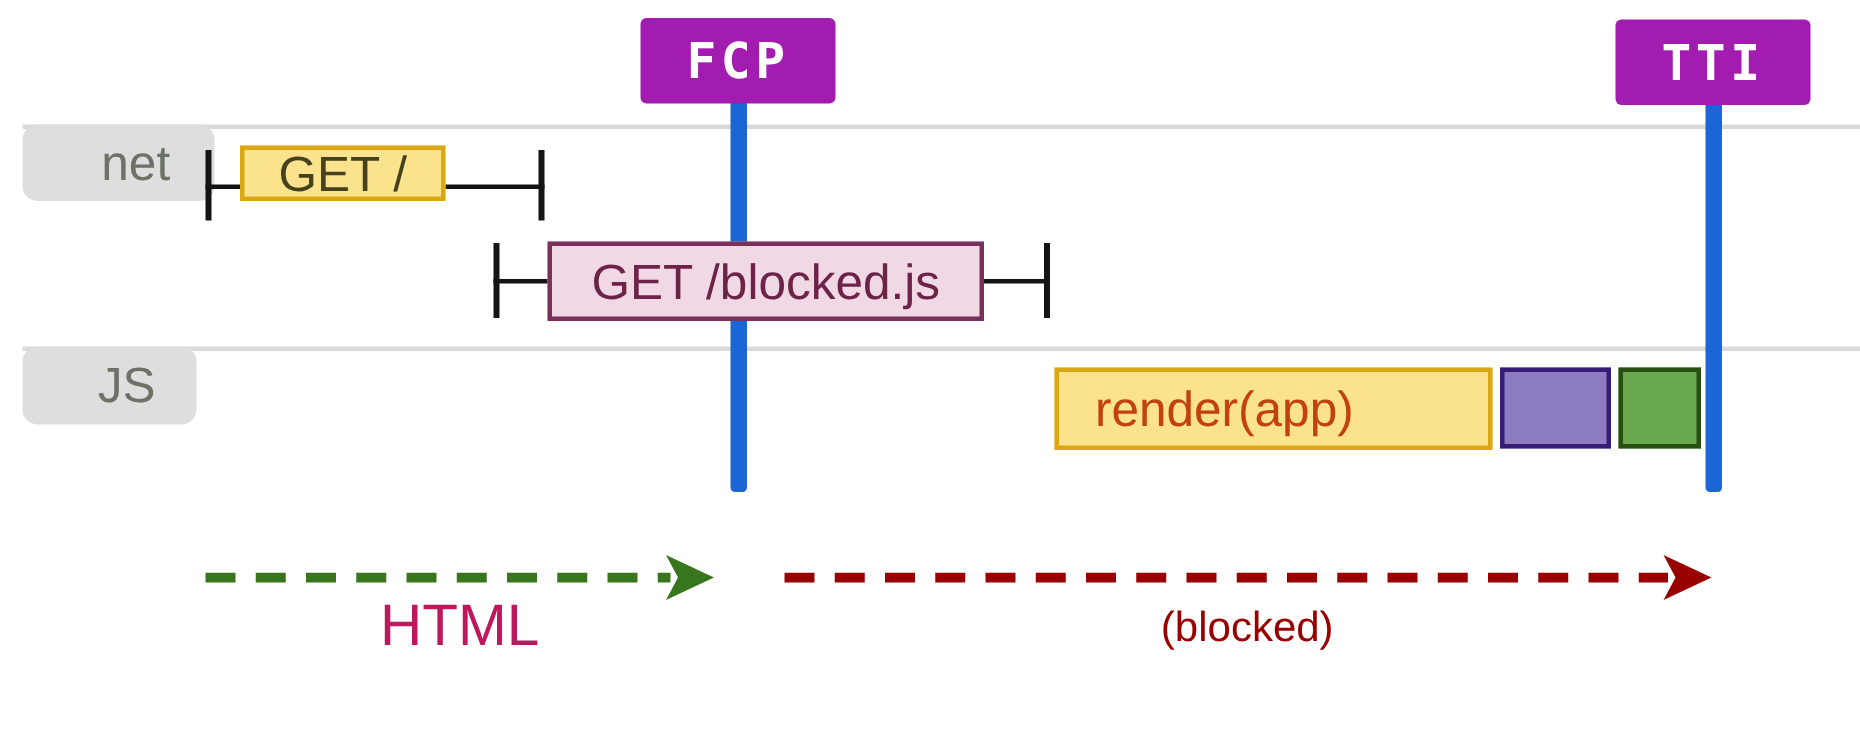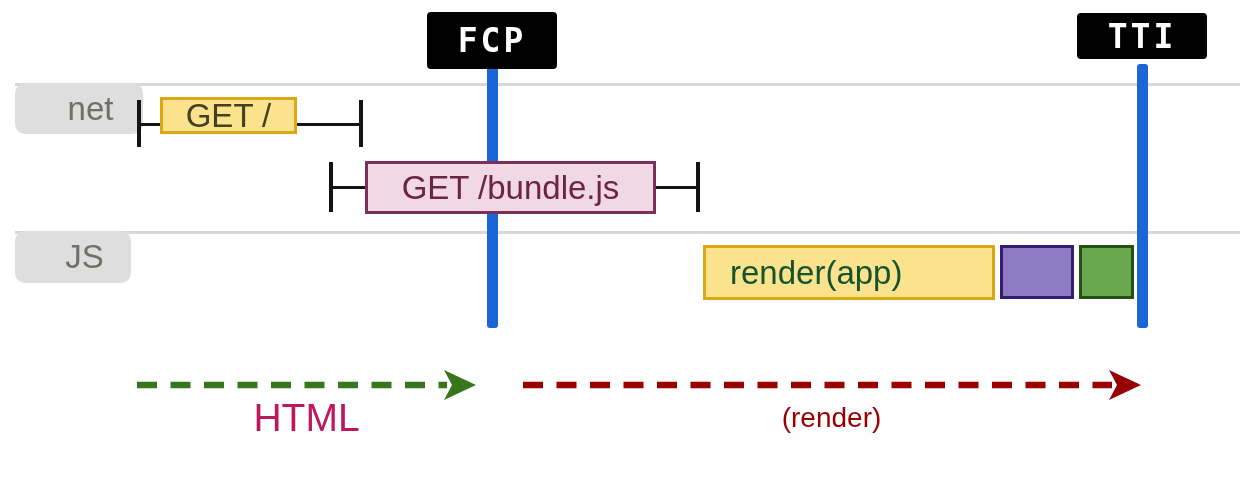--- a/index.html
+++ b/index.html
@@ -6,32 +6,32 @@
   #stage{
     position:relative;
     width:1240px;height:499px;
     background:#ffffff;
     overflow:hidden;
     font-family:"Liberation Sans",sans-serif;
   }
   
   .badge{
     position:absolute;
-    background:#000000;
+    background:#a21caf;
     border-radius:4px;
     color:#ffffff;
     font-family:"DejaVu Sans Mono",monospace;
     font-weight:bold;
     font-size:33px;
     letter-spacing:3px;
     display:flex;align-items:center;justify-content:center;
     z-index:6;
   }
   #fcp-badge{left:427px;top:12px;width:130px;height:57px;}
-  #tti-badge{left:1077px;top:13px;width:130px;height:46px;}
+  #tti-badge{left:1077px;top:13px;width:130px;height:57px;}
   
   .marker-line{
     position:absolute;
     top:64px;height:264px;width:11px;
     background:#1a66d6;
     border-radius:3px;
     z-index:1;
   }
   #fcp-line{left:487px;}
   #tti-line{left:1137px;}
@@ -71,21 +71,21 @@
   #get-root-box{
     left:160px;top:97px;width:137px;height:37px;
     background:#fbe28c;border:3px solid #dca715;color:#45411e;
   }
   #get-bundle-box{
     left:365px;top:161px;width:291px;height:53px;
     background:#f0d8e4;border:3px solid #79305a;color:#6d2247;
   }
   #render-app-box{
     left:703px;top:245px;width:292px;height:55px;
-    background:#fbe28c;border:3px solid #dca715;color:#14532d;
+    background:#fbe28c;border:3px solid #dca715;color:#c2410c;
     justify-content:flex-start;padding-left:24px;
   }
   #purple-task-box{
     left:1000px;top:245px;width:74px;height:54px;
     background:#8e7cc3;border:3px solid #351c75;
   }
   #green-task-box{
     left:1079px;top:245px;width:55px;height:54px;
     background:#6aa84f;border:3px solid #274e13;
   }
@@ -117,33 +117,33 @@
   <div class="track-label" id="js-label">JS</div>
 
   <div class="whisker-line" id="get-root-whisker-line"></div>
   <div class="whisker-tick" id="get-root-tick-left"></div>
   <div class="whisker-tick" id="get-root-tick-right"></div>
   <div class="box" id="get-root-box">GET /</div>
 
   <div class="whisker-line" id="get-bundle-whisker-line"></div>
   <div class="whisker-tick" id="get-bundle-tick-left"></div>
   <div class="whisker-tick" id="get-bundle-tick-right"></div>
-  <div class="box" id="get-bundle-box">GET /bundle.js</div>
+  <div class="box" id="get-bundle-box">GET /blocked.js</div>
 
   <div class="box" id="render-app-box">render(app)</div>
   <div class="box" id="purple-task-box"></div>
   <div class="box" id="green-task-box"></div>
 
   <svg id="phase-arrows" width="1240" height="46" viewBox="0 0 1240 46">
     <line x1="137" y1="23" x2="447" y2="23" stroke-width="6.5" stroke-dasharray="20 13.5" stroke="#38761d"></line>
     <polygon points="476,23 444,8 452,23 444,38" fill="#38761d"></polygon>
     <line x1="523" y1="23" x2="1112" y2="23" stroke-width="6.5" stroke-dasharray="20 13.5" stroke="#990000"></line>
     <polygon points="1141,23 1109,8 1117,23 1109,38" fill="#990000"></polygon>
   </svg>
 
   <div class="phase" id="html-phase">
     <div class="phase-title">HTML</div>
   </div>
   <div class="phase" id="client-phase">
-    <div class="phase-subtitle">(render)</div>
+    <div class="phase-subtitle">(blocked)</div>
   </div>
 
 </div>
 
 </body></html>

